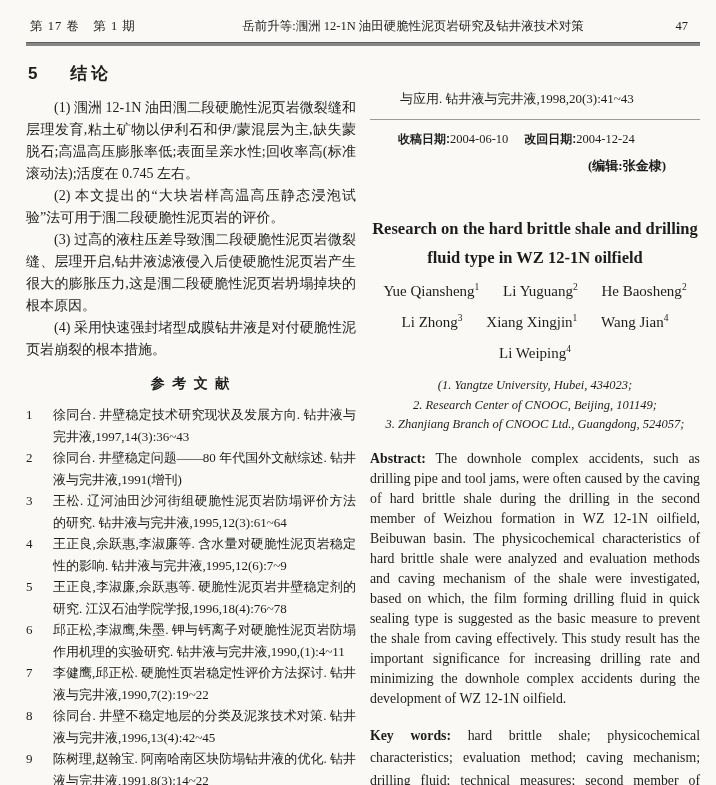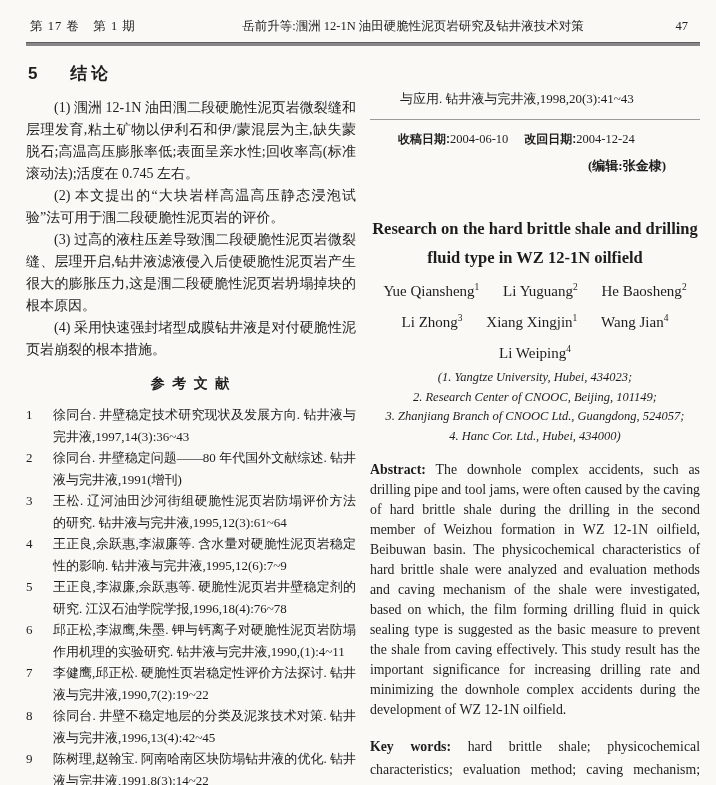--- a/index.html
+++ b/index.html
@@ -32,21 +32,21 @@
   .thin-rule{border-top:1px solid #9a9a9a;margin:10px 0 11px 0;}
   .dates{font-size:12.5px;margin-left:28px;white-space:nowrap;}
   .dates b{font-family:"Liberation Sans","DejaVu Sans",sans-serif;font-size:12px;}
   .dates .gap{display:inline-block;width:16px;}
   .editor{text-align:right;font-size:13px;padding-right:34px;margin-top:9px;font-weight:bold;}
   .en-title{font-weight:bold;font-size:16.5px;line-height:29px;text-align:center;margin-top:39px;}
   .authors{margin-top:2px;}
   .authors-row{text-align:center;font-size:15px;line-height:27px;}
   .author{margin:0 10px;white-space:nowrap;}
   .author sup{font-size:9.5px;}
-  .affiliations{text-align:center;font-style:italic;font-size:12.5px;line-height:19.5px;margin-top:1px;}
+  .affiliations{text-align:center;font-style:italic;font-size:12.5px;line-height:19.5px;margin-top:9px;}
   .abstract{font-size:13.8px;line-height:20px;text-align:justify;margin:14px 0 0 0;}
   .abstract b,.keywords b{font-weight:bold;font-style:normal;}
   .keywords{font-size:13.8px;line-height:22.5px;text-align:justify;margin:16px 0 0 0;}
 </style>
 </head>
 <body>
 
 <div class="page">
 
   <div class="header">
@@ -141,21 +141,20 @@
         </div>
         <div class="authors-row">
           <span class="author"><span>Li Weiping</span><sup>4</sup></span>
         </div>
       </div>
 
       <div class="affiliations">
         <div>(1. Yangtze University, Hubei, 434023;</div>
         <div>2. Research Center of CNOOC, Beijing, 101149;</div>
         <div>3. Zhanjiang Branch of CNOOC Ltd., Guangdong, 524057;</div>
-        <div>4. Hanc Cor. Ltd., Hubei, 434000)</div>
       </div>
 
       <p class="abstract">
         <b>Abstract:</b><span> The downhole complex accidents, such as drilling pipe and tool jams, were often caused by the caving of hard brittle shale during the drilling in the second member of Weizhou formation in WZ 12-1N oilfield, Beibuwan basin. The physicochemical characteristics of hard brittle shale were analyzed and evaluation methods and caving mechanism of the shale were investigated, based on which, the film forming drilling fluid in quick sealing type is suggested as the basic measure to prevent the shale from caving effectively. This study result has the important significance for increasing drilling rate and minimizing the downhole complex accidents during the development of WZ 12-1N oilfield.</span>
       </p>
 
       <p class="keywords">
         <b>Key words:</b><span> hard brittle shale; physicochemical characteristics; evaluation method; caving mechanism; drilling fluid; technical measures; second member of Weizhou formation; WZ 12-1N oilfield</span>
       </p>
 

